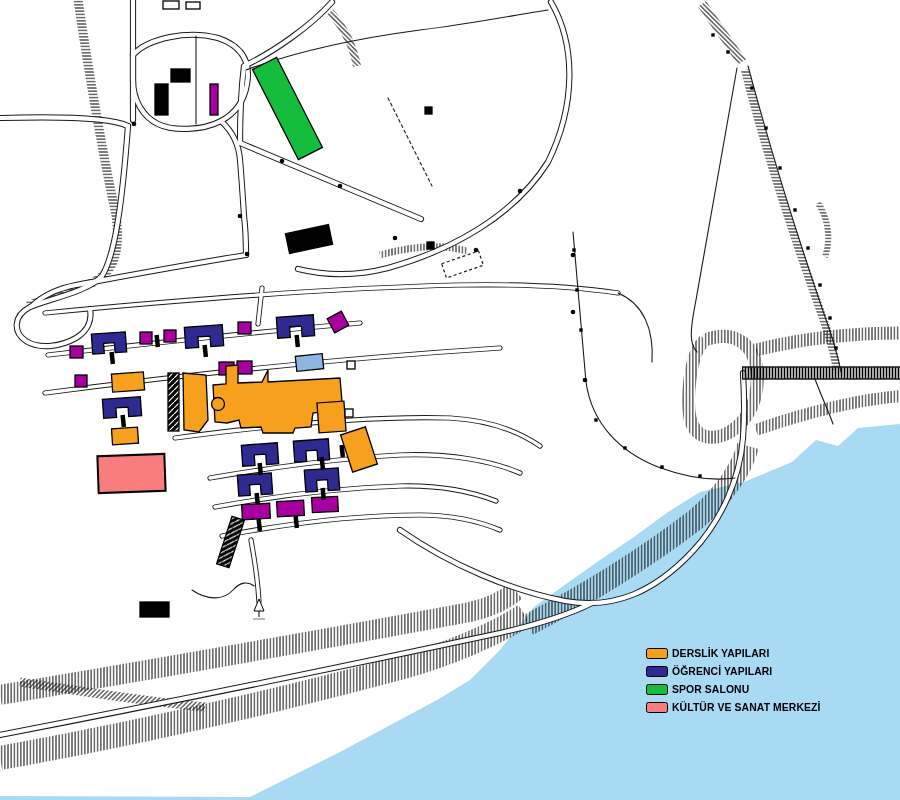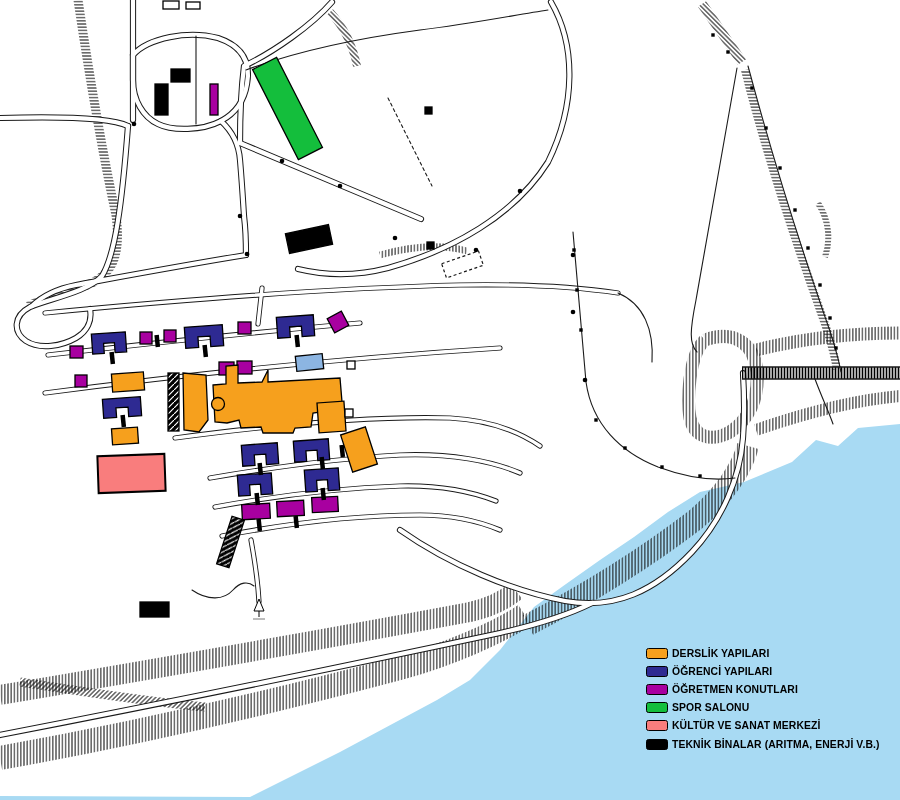--- a/index.html
+++ b/index.html
@@ -232,29 +232,21 @@
   <div class="legend" id="legend">
       <div class="legend-row">
         <span class="legend-swatch" style="background: rgb(246, 160, 29);"></span>
         <span class="legend-label">DERSLİK YAPILARI</span>
       </div>
       <div class="legend-row">
         <span class="legend-swatch" style="background: rgb(46, 42, 146);"></span>
         <span class="legend-label">ÖĞRENCİ YAPILARI</span>
       </div>
       <div class="legend-row">
-        <span class="legend-swatch" style="background: rgb(168, 0, 160);"></span>
-        <span class="legend-label">ÖĞRETMEN KONUTLARI</span>
-      </div>
-      <div class="legend-row">
         <span class="legend-swatch" style="background: rgb(20, 190, 60);"></span>
         <span class="legend-label">SPOR SALONU</span>
       </div>
       <div class="legend-row">
         <span class="legend-swatch" style="background: rgb(249, 125, 125);"></span>
         <span class="legend-label">KÜLTÜR VE SANAT MERKEZİ</span>
       </div>
-      <div class="legend-row">
-        <span class="legend-swatch" style="background: rgb(0, 0, 0);"></span>
-        <span class="legend-label">TEKNİK BİNALAR (ARITMA, ENERJİ V.B.)</span>
-      </div>
     </div>
 </div>
 
 </body></html>

